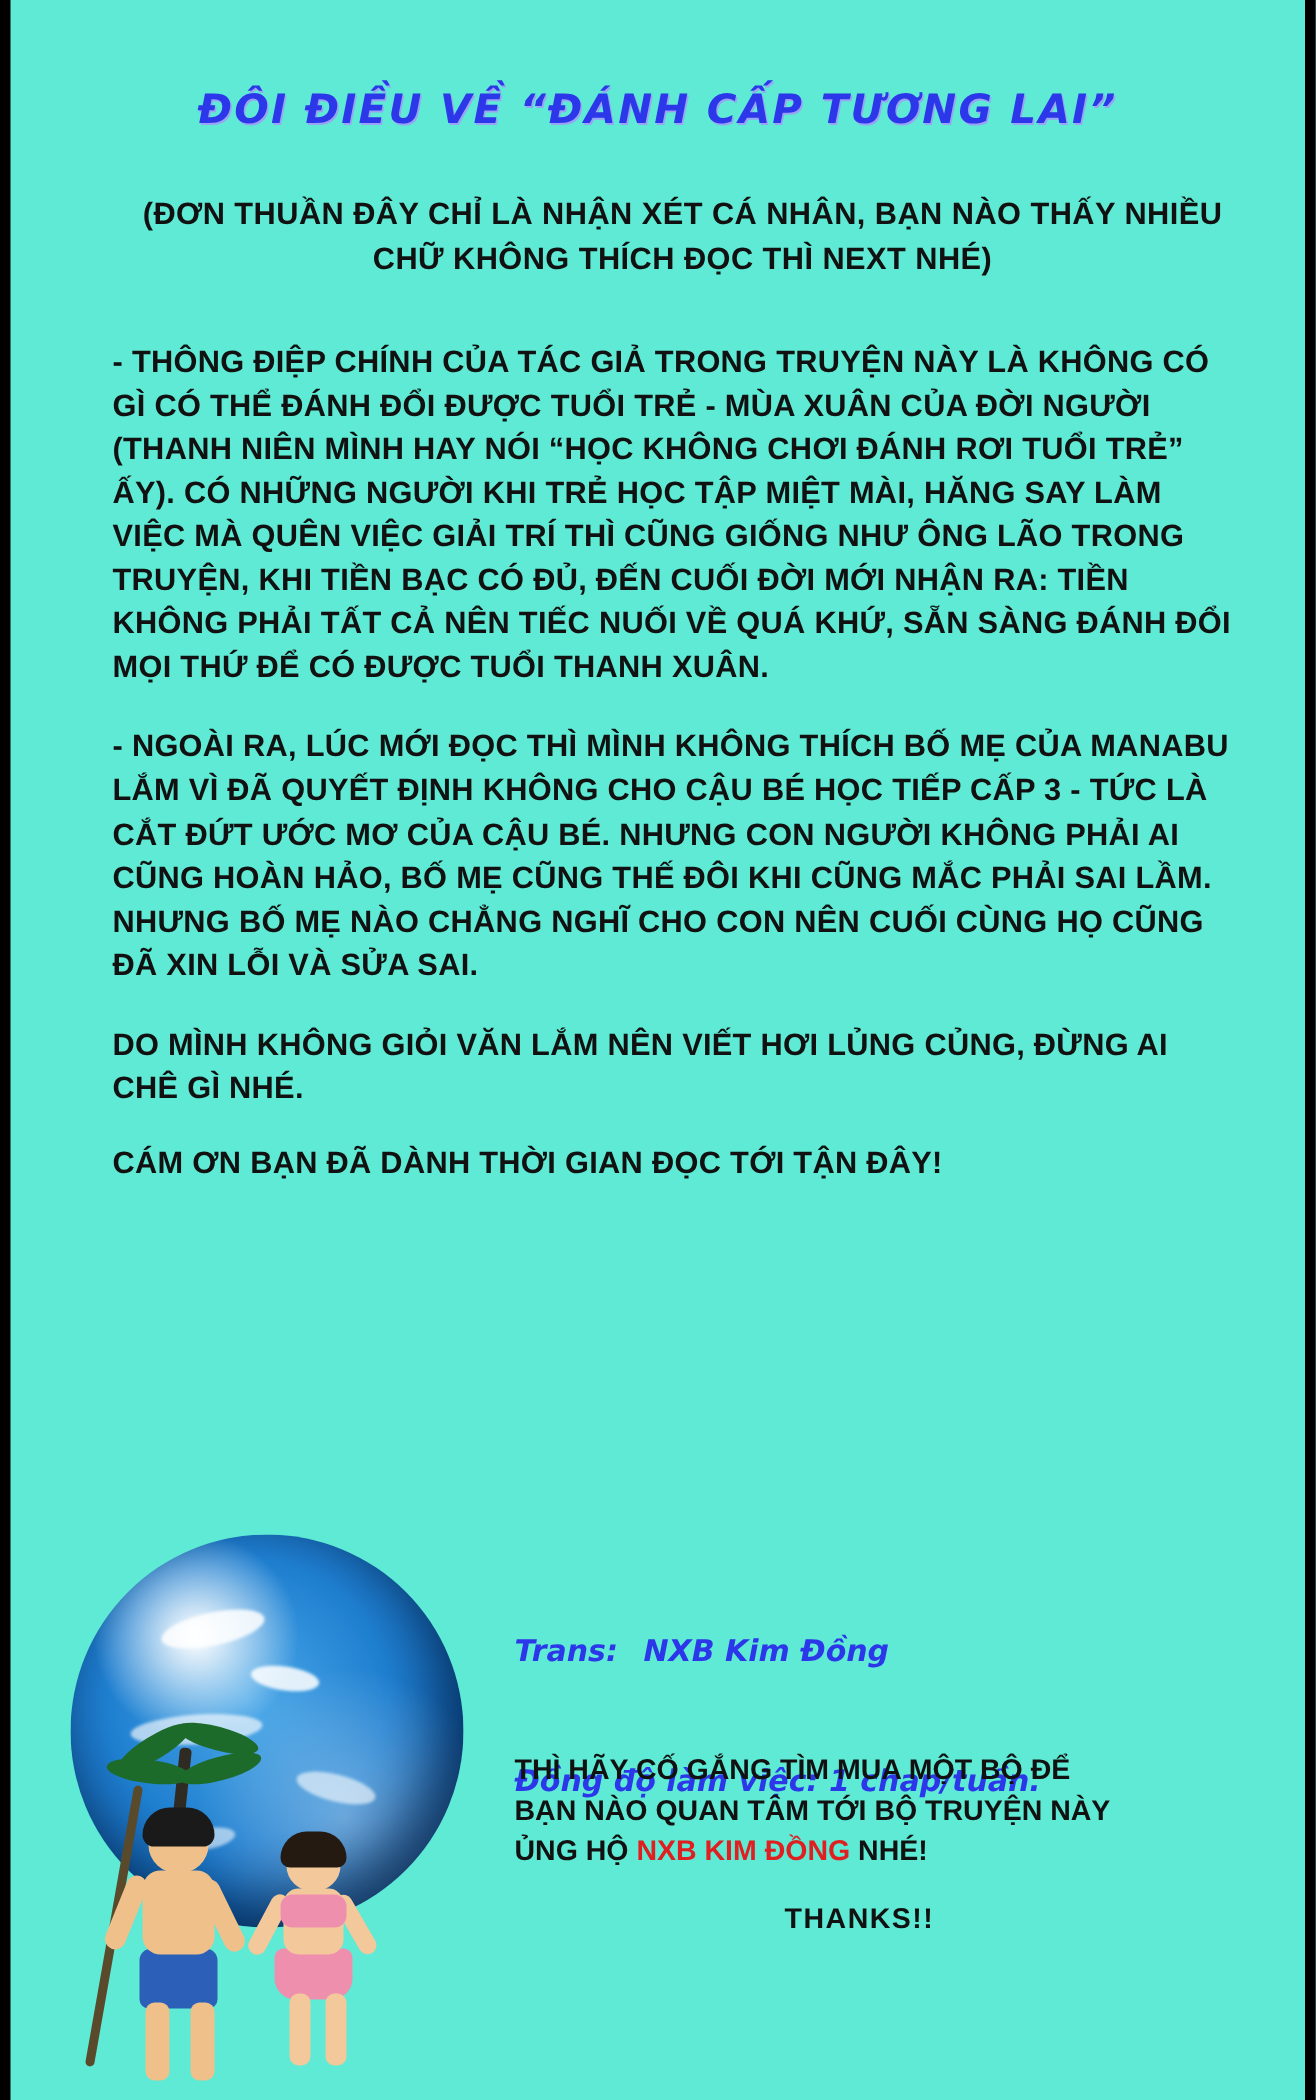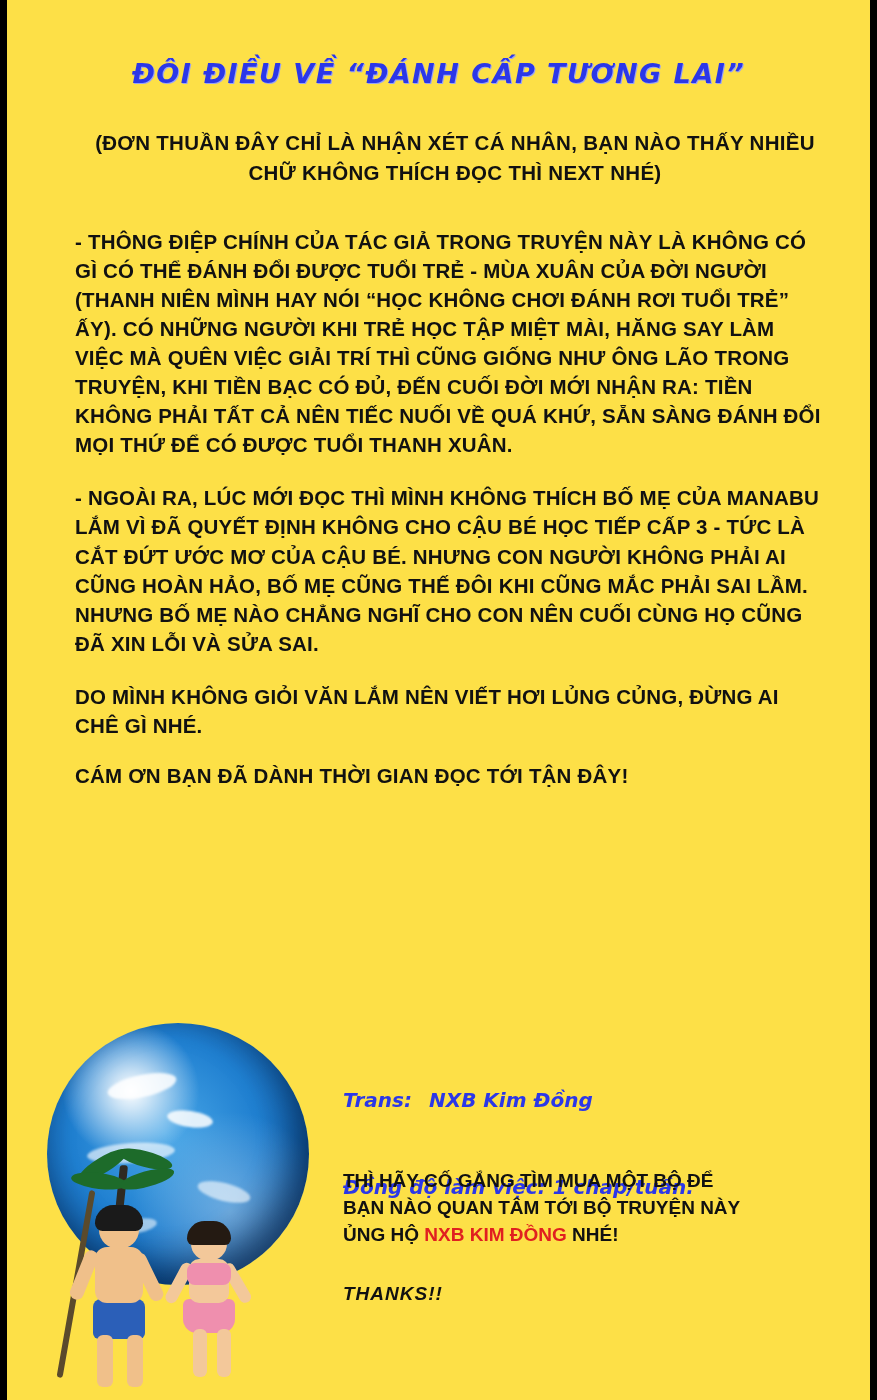--- a/index.html
+++ b/index.html
@@ -4,21 +4,21 @@
 <style>
   html, body {
     margin: 0;
     padding: 0;
     background: #000;
   }
   .page {
     position: relative;
     width: 877px;
     height: 1400px;
-    background: #fde047;
+    background: #5eead4;
     border-left: 7px solid #000;
     border-right: 7px solid #000;
     box-sizing: border-box;
     overflow: hidden;
     font-family: "Liberation Sans", sans-serif;
   }
 
   
   .title {
     position: absolute;
@@ -90,25 +90,24 @@
     left: 336px;
     width: 470px;
     font-size: 19px;
     font-weight: bold;
     color: #111;
     line-height: 1.42;
   }
   .note .note-head { color: #e02020; margin-bottom: 4px; }
   .hl { color: #e02020; }
   .thanks {
-    margin-top: 32px;
-    text-align: left;
+    margin-top: 18px;
+    text-align: center;
     padding-right: 10px;
     letter-spacing: 1px;
-    font-style: italic;
   }
 
   
   .illus {
     position: absolute;
     left: 12px;
     top: 1015px;
     width: 310px;
     height: 375px;
   }

